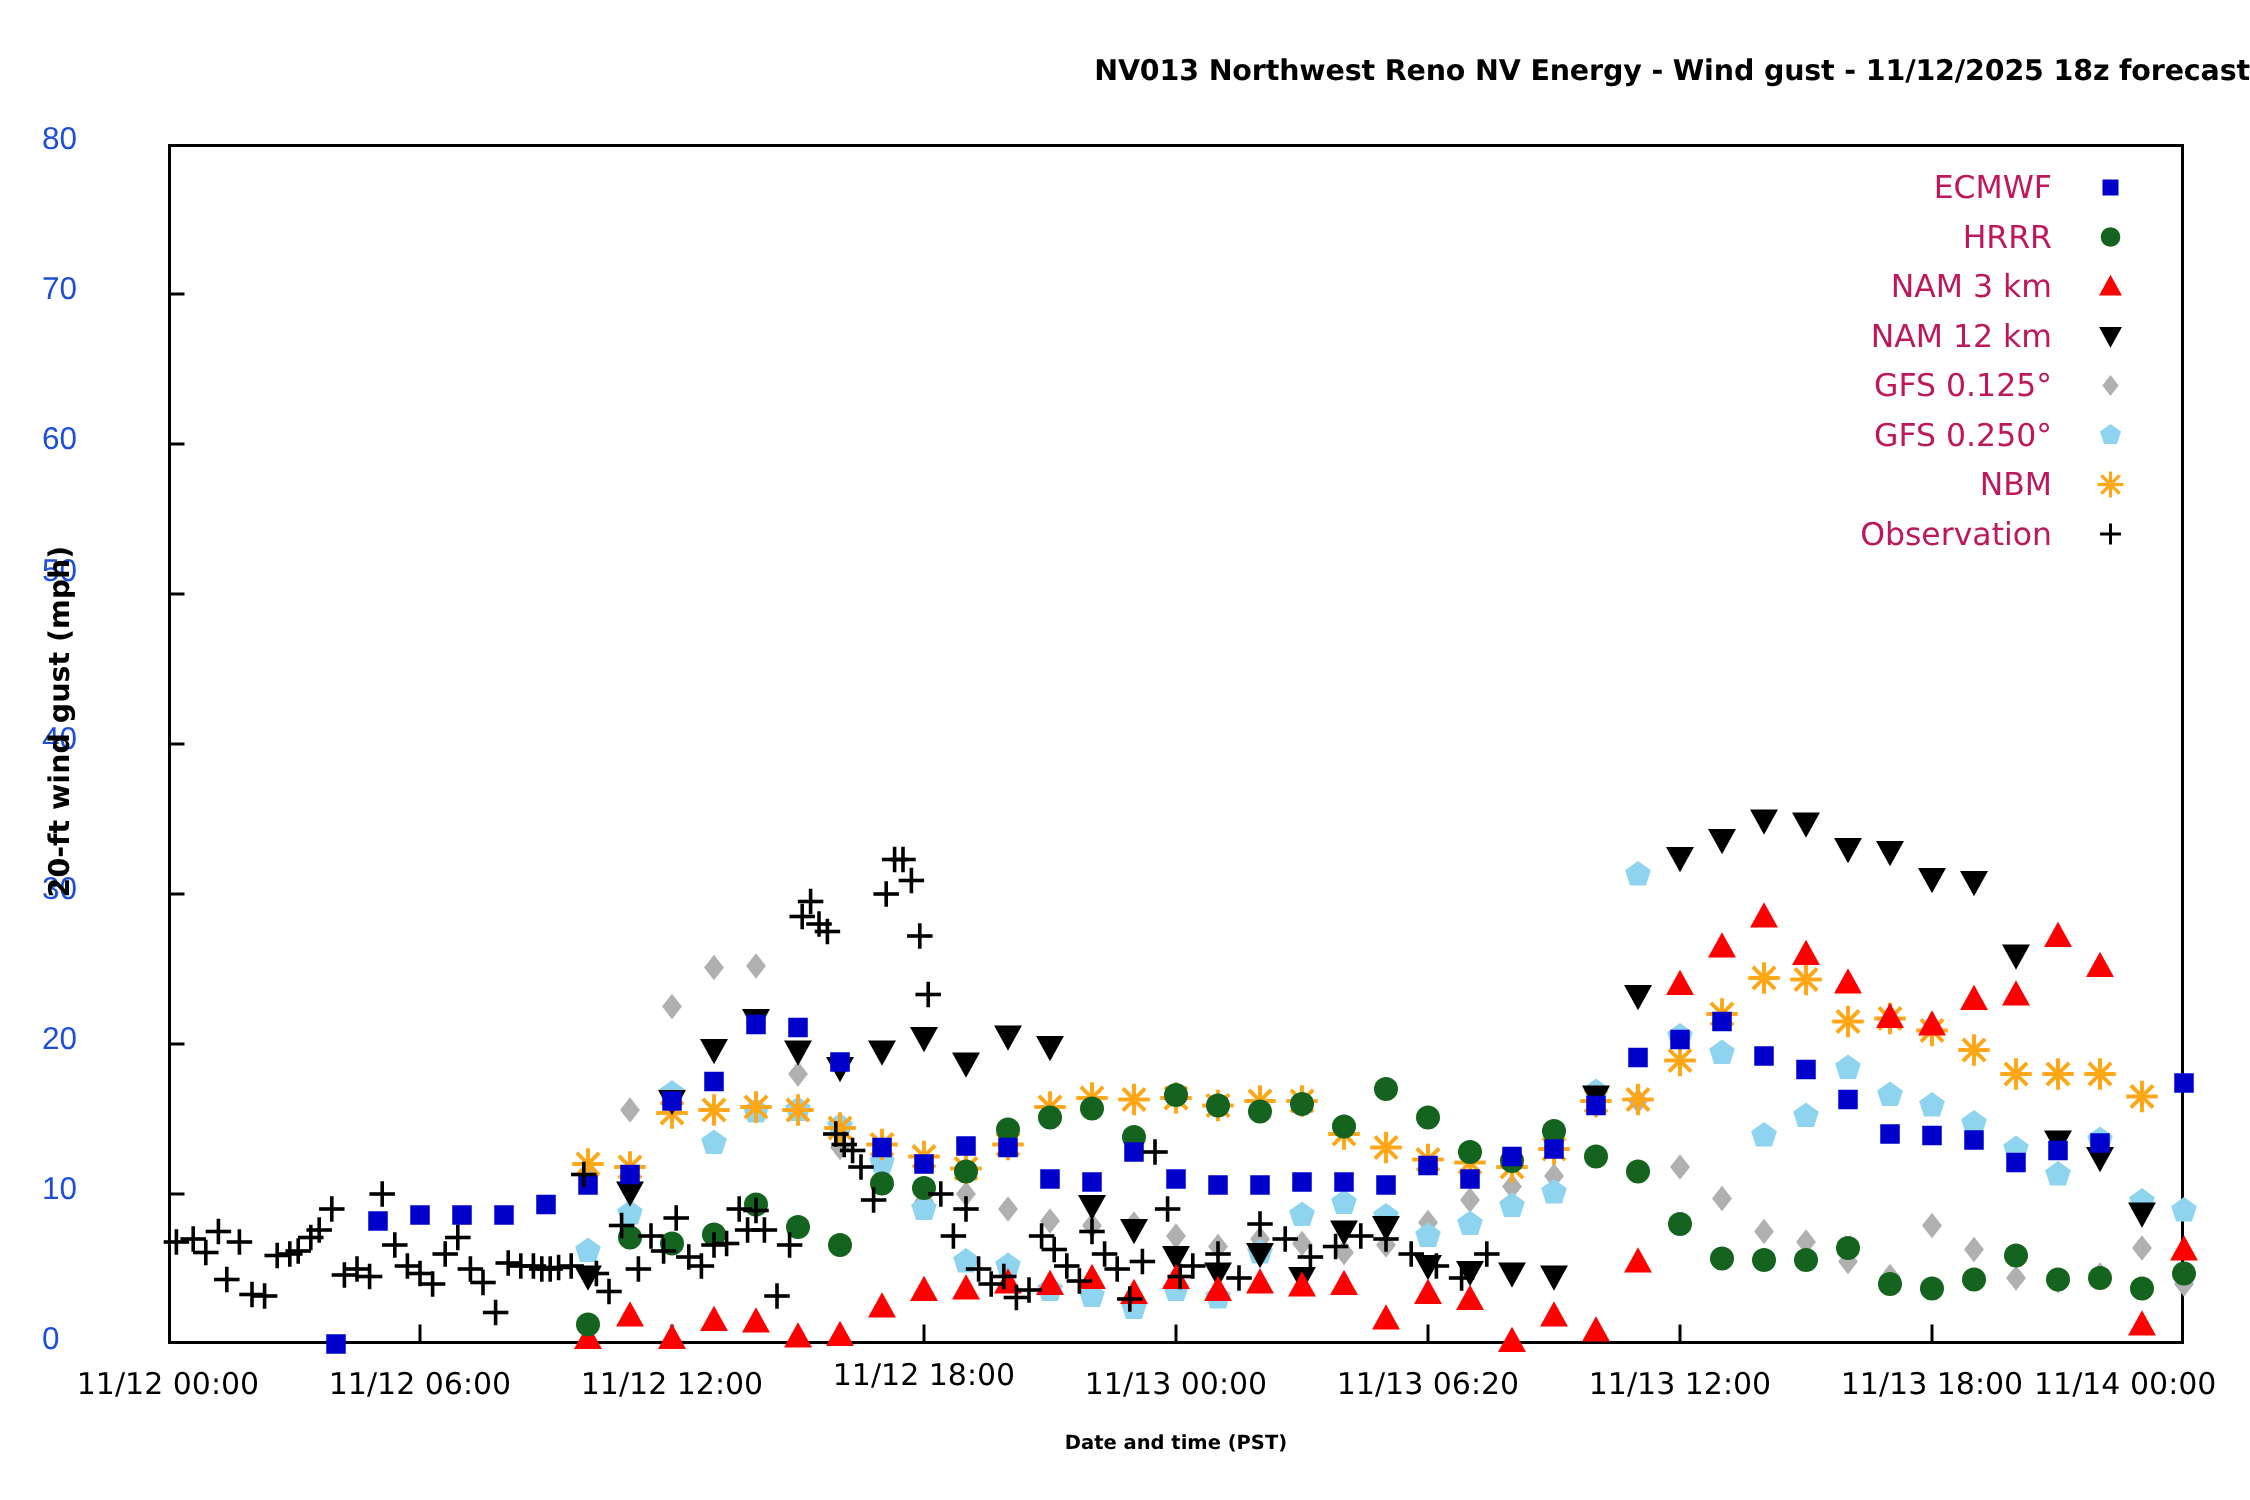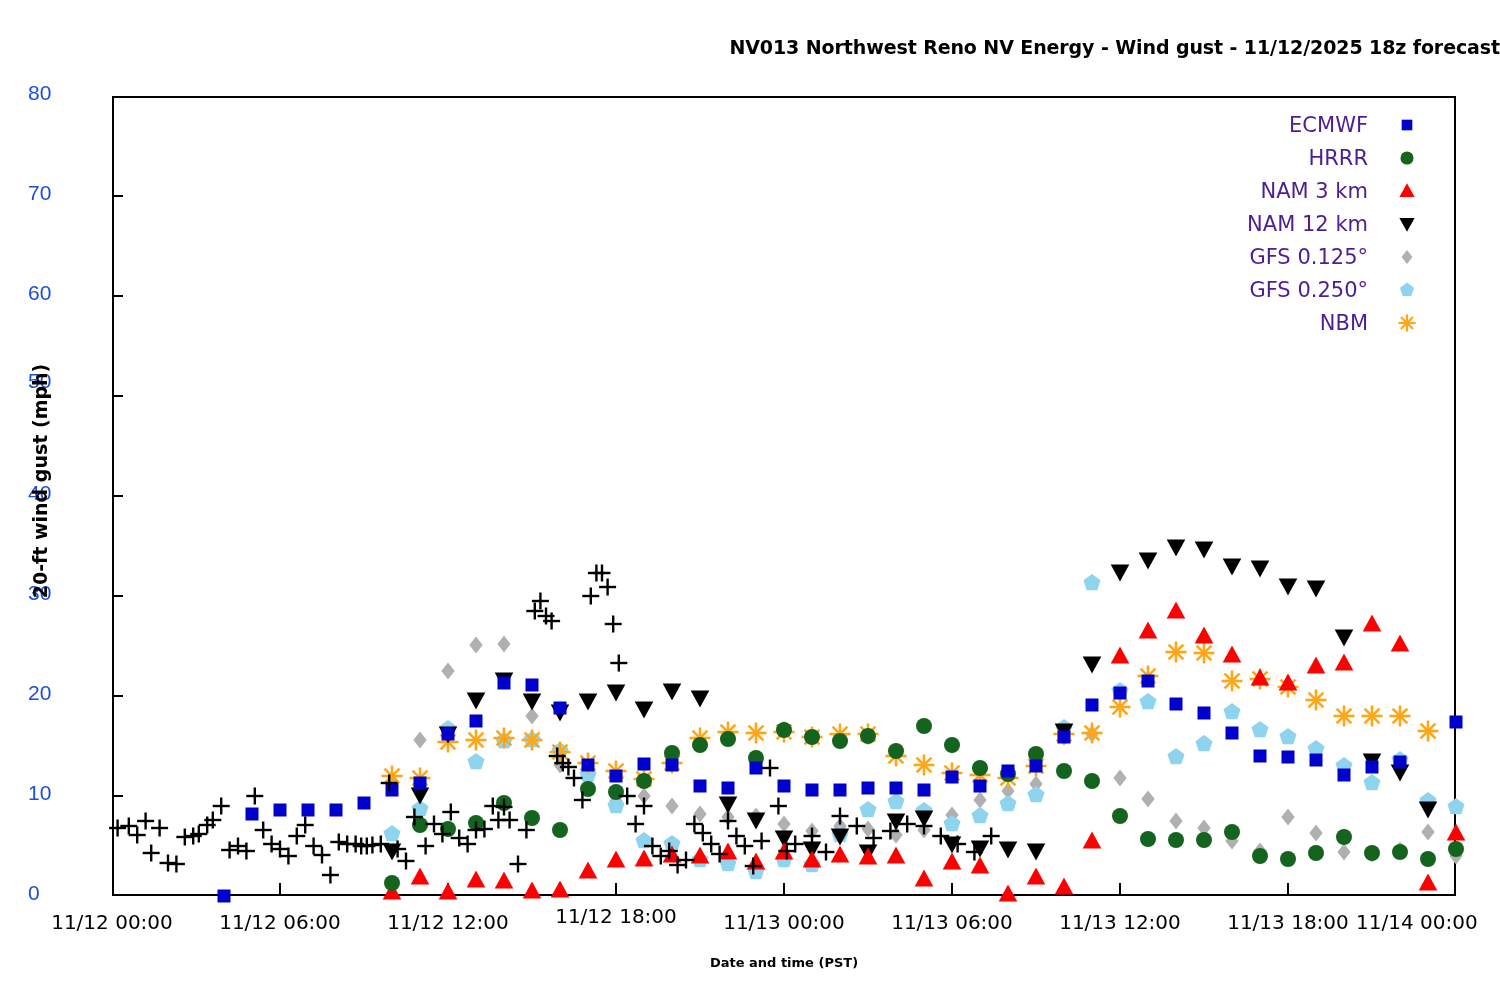--- a/index.html
+++ b/index.html
@@ -30,21 +30,21 @@
   }
   #xlabel{
     position:absolute;left:112px;top:955px;width:1344px;text-align:center;
     font-family:"DejaVu Sans",sans-serif;font-weight:bold;font-size:13px;color:#000;
   }
   #legend{position:absolute;left:1150px;top:108px;width:270px;}
   .legend-row{
     display:flex;align-items:center;justify-content:flex-end;height:33px;
   }
   .legend-label{
-    font-family:"DejaVu Sans",sans-serif;font-size:21px;color:#4c1d95;
+    font-family:"DejaVu Sans",sans-serif;font-size:21px;color:#be185d;
     text-align:right;padding-right:26px;white-space:nowrap;
   }
   .legend-marker{width:26px;height:26px;flex:0 0 26px;position:relative;}
   .legend-marker svg{position:absolute;left:0;top:0;}
 </style>
 </head>
 <body>
 
 <div id="root">
 
@@ -963,21 +963,21 @@
       <div class="ytick-label" style="left: 28px; top: 481px;">40</div>
       <div class="ytick-label" style="left: 28px; top: 369px;">50</div>
       <div class="ytick-label" style="left: 28px; top: 281px;">60</div>
       <div class="ytick-label" style="left: 28px; top: 181px;">70</div>
       <div class="ytick-label" style="left: 28px; top: 81px;">80</div>
       <div class="xtick-label" style="left: 2px; width: 220px; top: 910px;">11/12 00:00</div>
       <div class="xtick-label" style="left: 170px; width: 220px; top: 910px;">11/12 06:00</div>
       <div class="xtick-label" style="left: 338px; width: 220px; top: 910px;">11/12 12:00</div>
       <div class="xtick-label" style="left: 506px; width: 220px; top: 904px;">11/12 18:00</div>
       <div class="xtick-label" style="left: 674px; width: 220px; top: 910px;">11/13 00:00</div>
-      <div class="xtick-label" style="left: 842px; width: 220px; top: 910px;">11/13 06:00</div>
+      <div class="xtick-label" style="left: 842px; width: 220px; top: 910px;">11/13 06:20</div>
       <div class="xtick-label" style="left: 1010px; width: 220px; top: 910px;">11/13 12:00</div>
       <div class="xtick-label" style="left: 1178px; width: 220px; top: 910px;">11/13 18:00</div>
       <div class="xtick-label" style="left: 1356px; width: 220px; top: 910px; text-align: left;">11/14 00:00</div>
     </div>
 
   <div id="ylabel">20-ft wind gust (mph)</div>
   <div id="xlabel">Date and time (PST)</div>
 
   <div id="legend">
       <div class="legend-row">
@@ -1048,15 +1048,28 @@
               <g>
                 <line x1="4.390000000000001" y1="13" x2="21.61" y2="13" stroke="#FFA616" stroke-width="2.132"></line>
                 <line x1="6.911810613983826" y1="6.9118106139838265" x2="19.088189386016175" y2="19.088189386016175" stroke="#FFA616" stroke-width="2.132"></line>
                 <line x1="13" y1="4.390000000000001" x2="13" y2="21.61" stroke="#FFA616" stroke-width="2.132"></line>
                 <line x1="19.088189386016175" y1="6.911810613983826" x2="6.9118106139838265" y2="19.088189386016175" stroke="#FFA616" stroke-width="2.132"></line>
               </g>
             </g>
           </svg>
         </span>
       </div>
+      <div class="legend-row">
+        <span class="legend-label">Observation</span>
+        <span class="legend-marker">
+          <svg width="26" height="26" viewBox="0 0 26 26">
+            <g>
+              <g>
+                <line x1="6.03" y1="13" x2="19.97" y2="13" stroke="#000000" stroke-width="1.9679999999999997"></line>
+                <line x1="13" y1="6.03" x2="13" y2="19.97" stroke="#000000" stroke-width="1.9679999999999997"></line>
+              </g>
+            </g>
+          </svg>
+        </span>
+      </div>
     </div>
 
 </div>
 
 </body></html>

